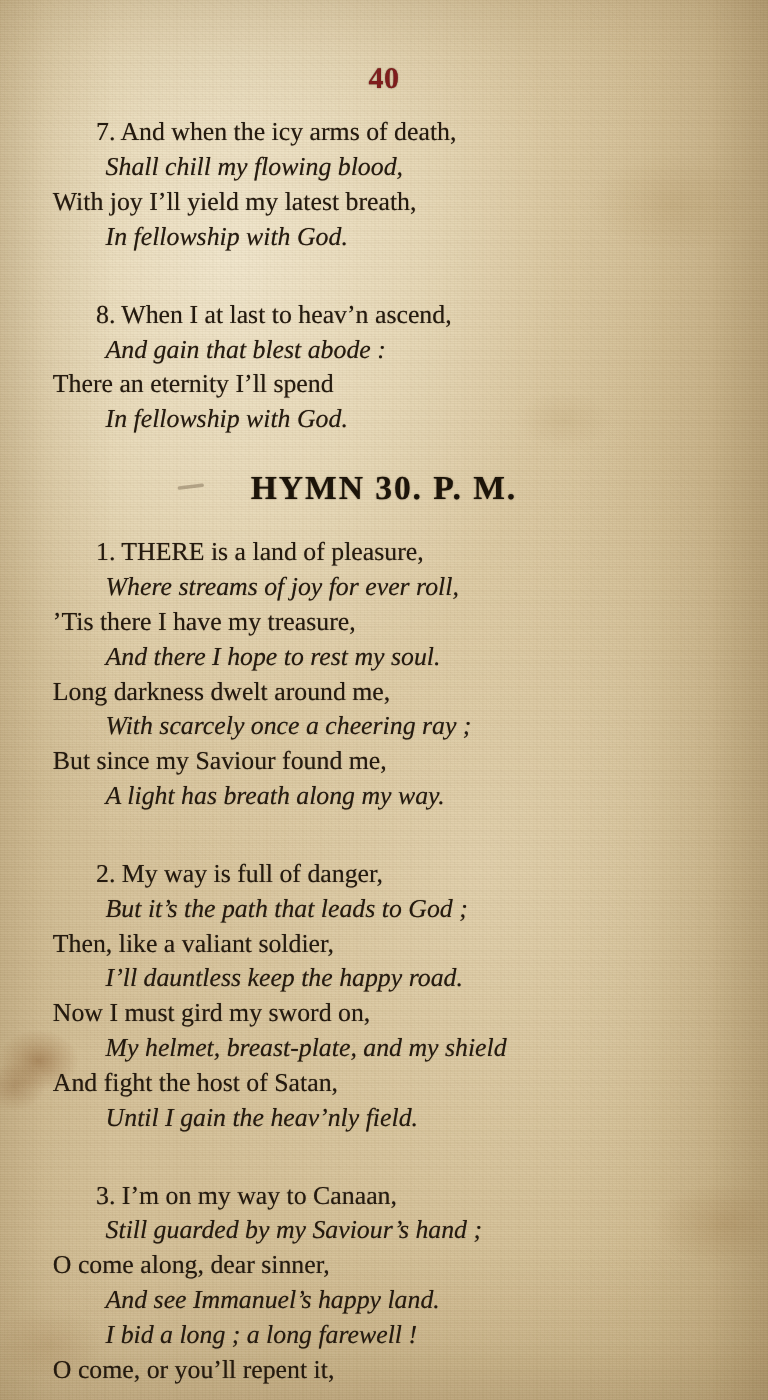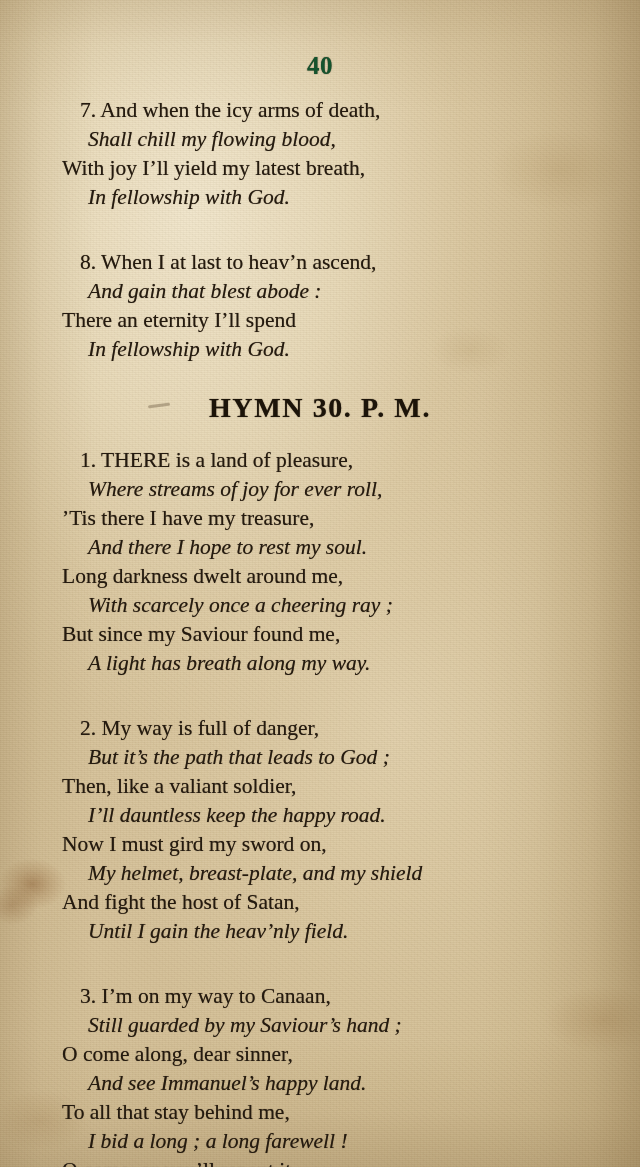--- a/index.html
+++ b/index.html
@@ -78,21 +78,21 @@
   
   .folio {
     position: absolute;
     top: 52px;
     left: 0;
     right: 0;
     text-align: center;
     font-size: 25px;
     font-weight: 700;
     letter-spacing: 0.5px;
-    color: #14532d;
+    color: #7f1d1d;
     text-shadow: 0 0 1.1px rgba(40,26,12,0.75);
   }
 
   .body-block {
     position: absolute;
     left: 0;
     right: 0;
     top: 96px;
   }
 
@@ -102,21 +102,21 @@
 
   .line {
     font-size: 21.5px;
     line-height: 29px;
     white-space: pre;
     color: #241a0f;
     text-shadow: 0 0 0.7px rgba(45,30,14,0.62);
   }
 
   
-  .line.out { padding-left: 62px; }
+  .line.out { padding-left: 44px; }
   .line.in  { padding-left: 88px; font-style: italic; }
 
   
   .line.num { padding-left: 80px; }
 
   .hymn-title {
     text-align: center;
     font-size: 28px;
     font-weight: 700;
     letter-spacing: 1.6px;
@@ -198,20 +198,19 @@
           <div class="line out">Now I must gird my sword on,</div>
           <div class="line in">My helmet, breast-plate, and my shield</div>
           <div class="line out">And fight the host of Satan,</div>
           <div class="line in">Until I gain the heav’nly field.</div>
         </div>
         <div class="stanza">
           <div class="line out num">3. I’m on my way to Canaan,</div>
           <div class="line in">Still guarded by my Saviour’s hand ;</div>
           <div class="line out">O come along, dear sinner,</div>
           <div class="line in">And see Immanuel’s happy land.</div>
-          <div class="line out">To all that stay behind me,</div>
           <div class="line in">I bid a long ; a long farewell !</div>
           <div class="line out">O come, or you’ll repent it,</div>
         </div>
       </div>
 
   </div>
 </div>
 
 </body></html>

